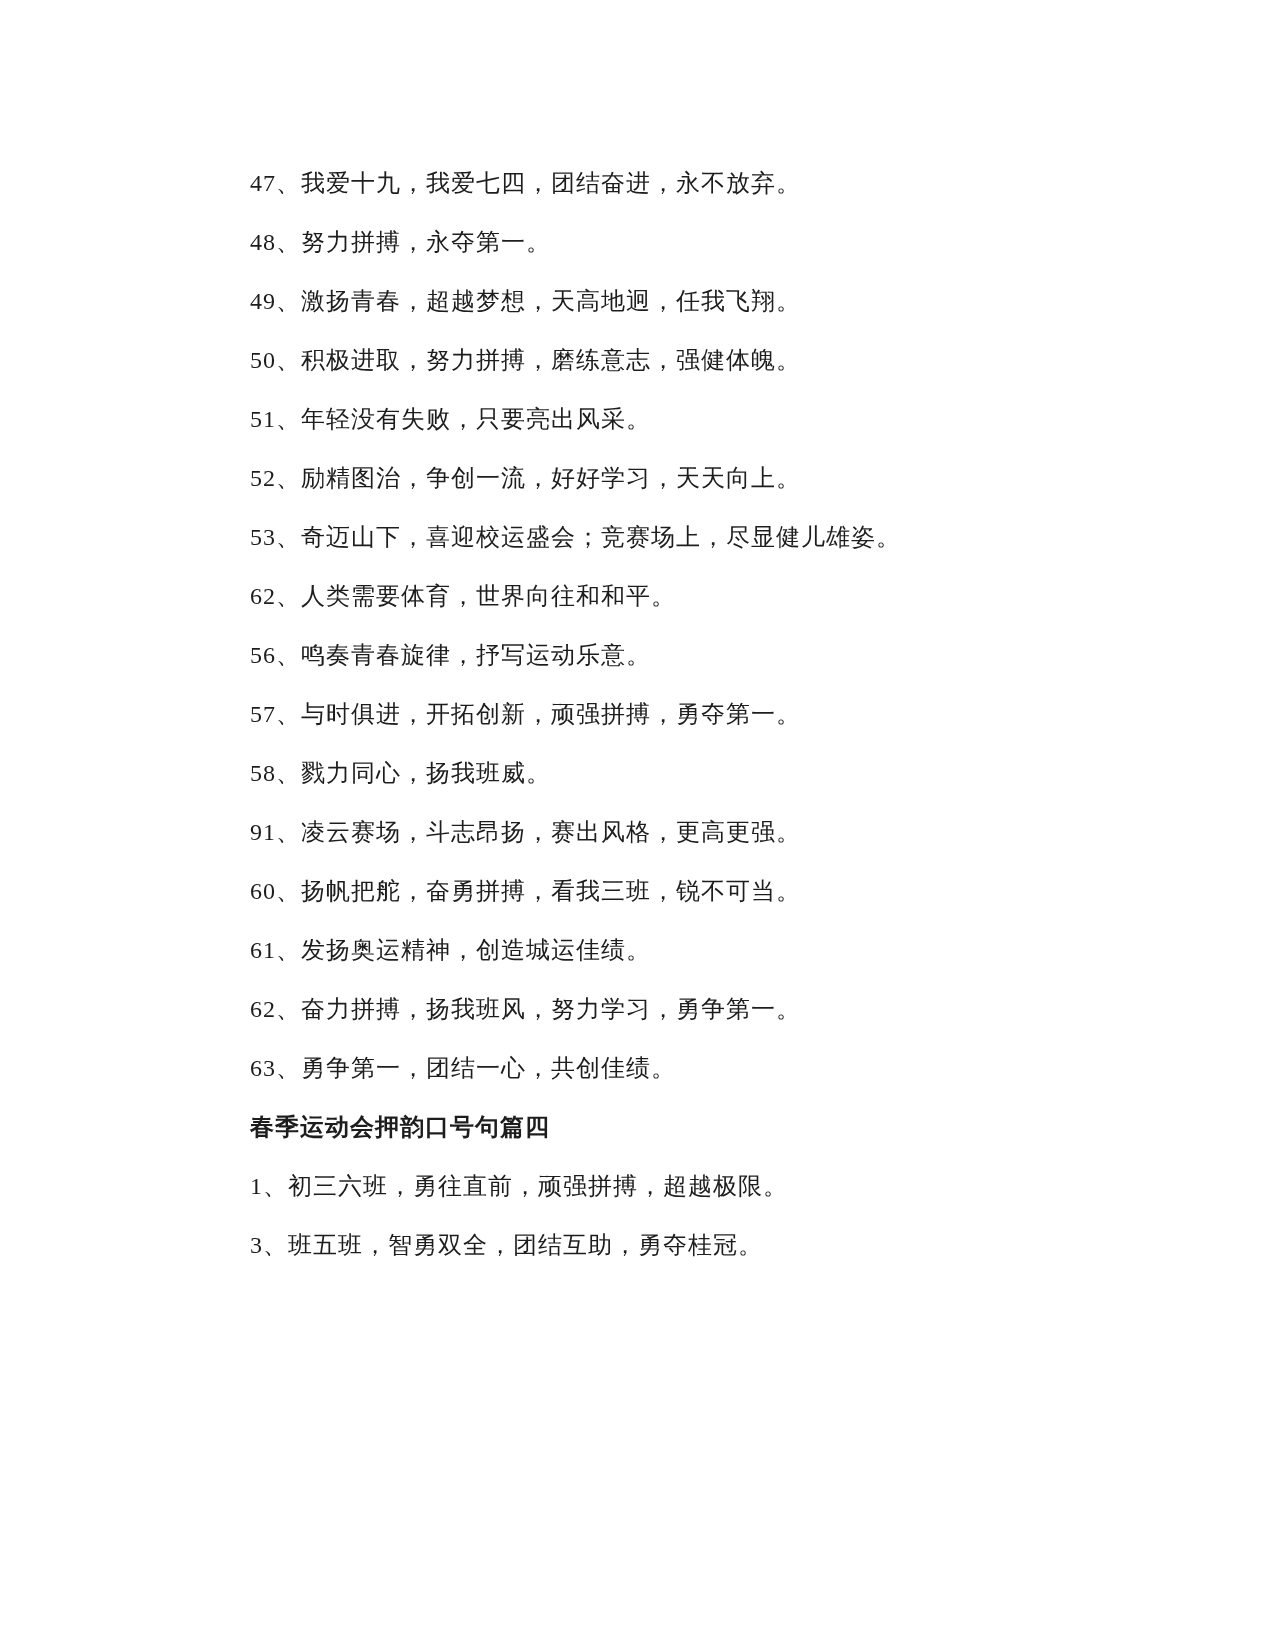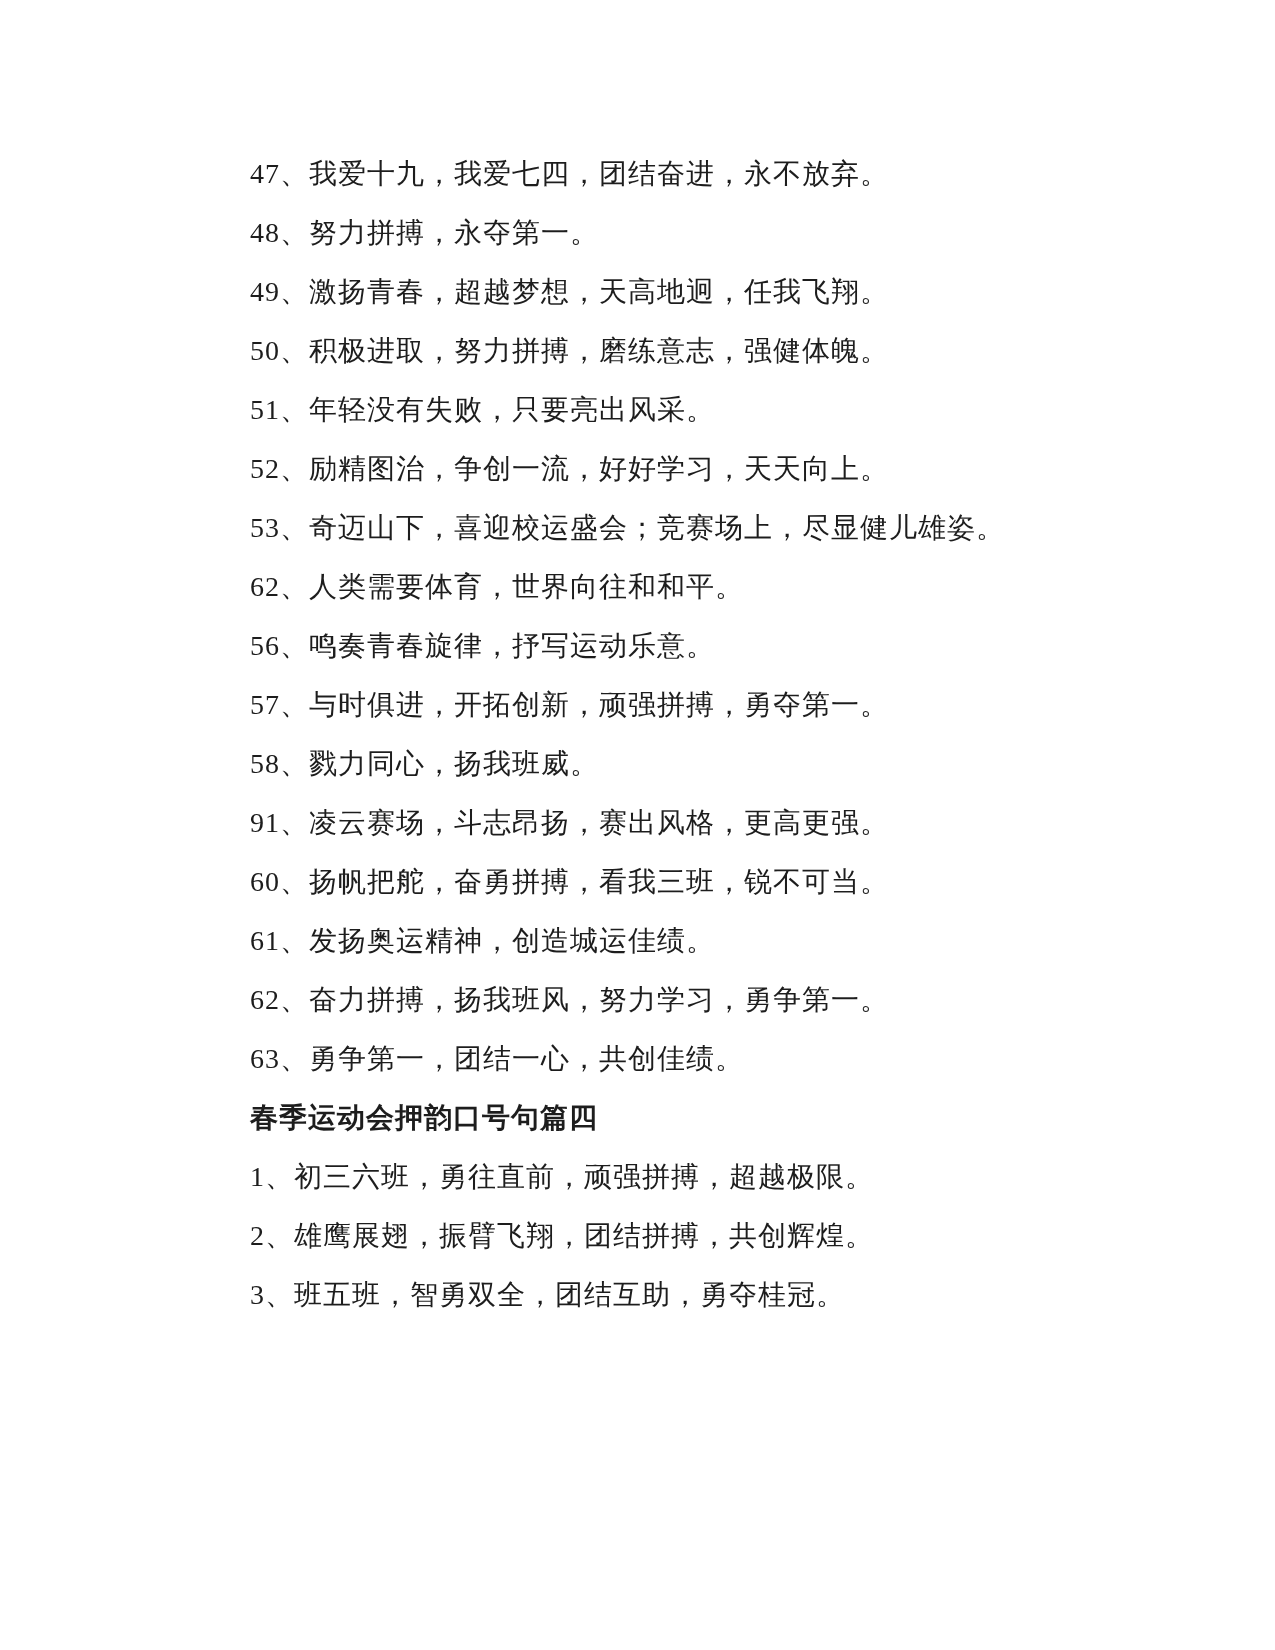--- a/index.html
+++ b/index.html
@@ -15,22 +15,22 @@
     overflow: hidden;
   }
   .page {
     box-sizing: border-box;
     width: 1275px;
     height: 1650px;
     padding: 157px 60px 0 250px;
     background: #ffffff;
   }
   .line {
-    margin: 2px 0 30px 0;
-    font-size: 28px;
+    margin: 12px 0 30px 0;
+    font-size: 24px;
     line-height: 29px;
     letter-spacing: 1px;
     white-space: nowrap;
     font-weight: 400;
   }
   .heading {
     font-weight: 700;
   }
 </style>
 </head>
@@ -48,15 +48,14 @@
   <p class="line">56、鸣奏青春旋律，抒写运动乐意。</p>
   <p class="line">57、与时俱进，开拓创新，顽强拼搏，勇夺第一。</p>
   <p class="line">58、戮力同心，扬我班威。</p>
   <p class="line">91、凌云赛场，斗志昂扬，赛出风格，更高更强。</p>
   <p class="line">60、扬帆把舵，奋勇拼搏，看我三班，锐不可当。</p>
   <p class="line">61、发扬奥运精神，创造城运佳绩。</p>
   <p class="line">62、奋力拼搏，扬我班风，努力学习，勇争第一。</p>
   <p class="line">63、勇争第一，团结一心，共创佳绩。</p>
   <p class="line heading">春季运动会押韵口号句篇四</p>
   <p class="line">1、初三六班，勇往直前，顽强拼搏，超越极限。</p>
-  <p class="line">2、雄鹰展翅，振臂飞翔，团结拼搏，共创辉煌。</p>
   <p class="line">3、班五班，智勇双全，团结互助，勇夺桂冠。</p>
 </div>
 
 </body></html>

